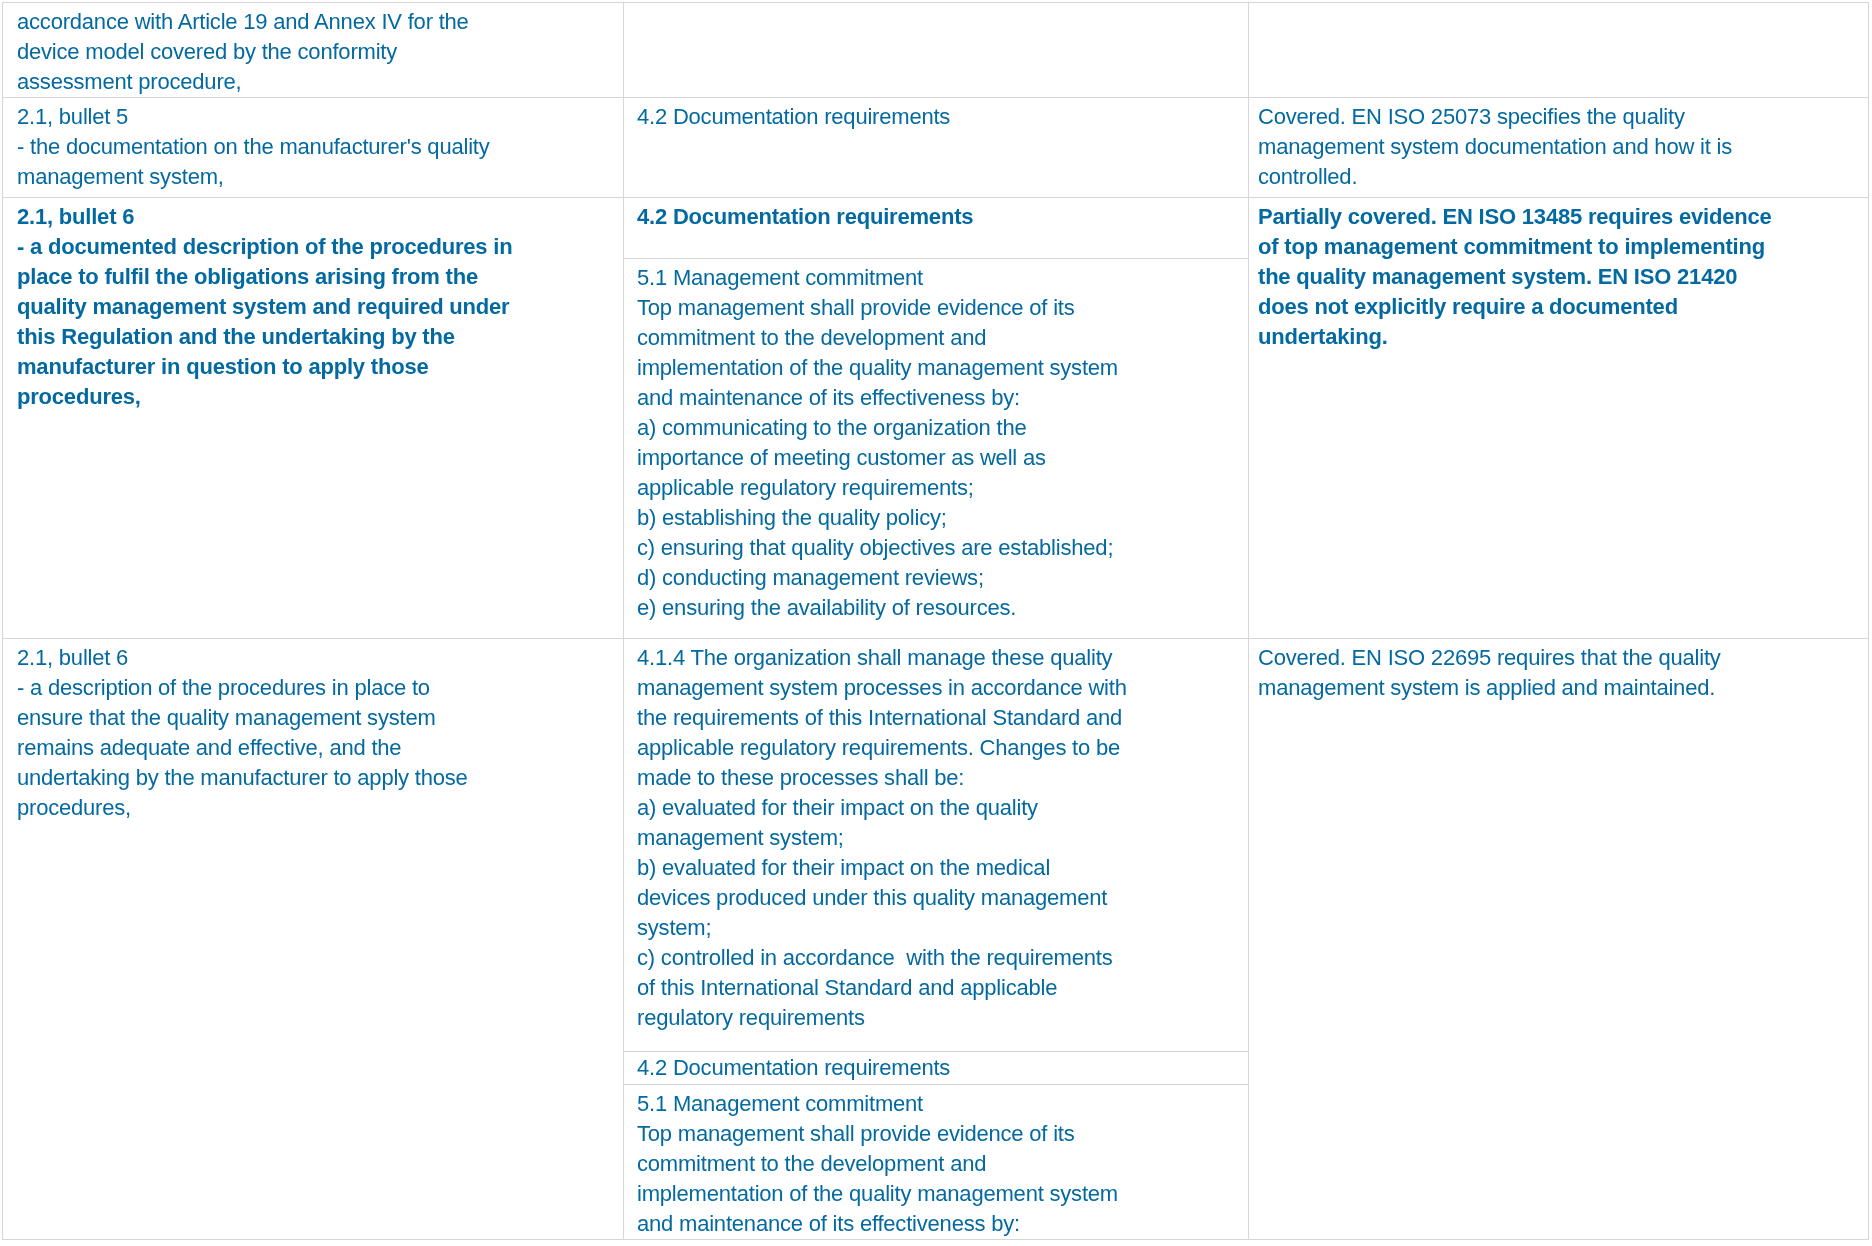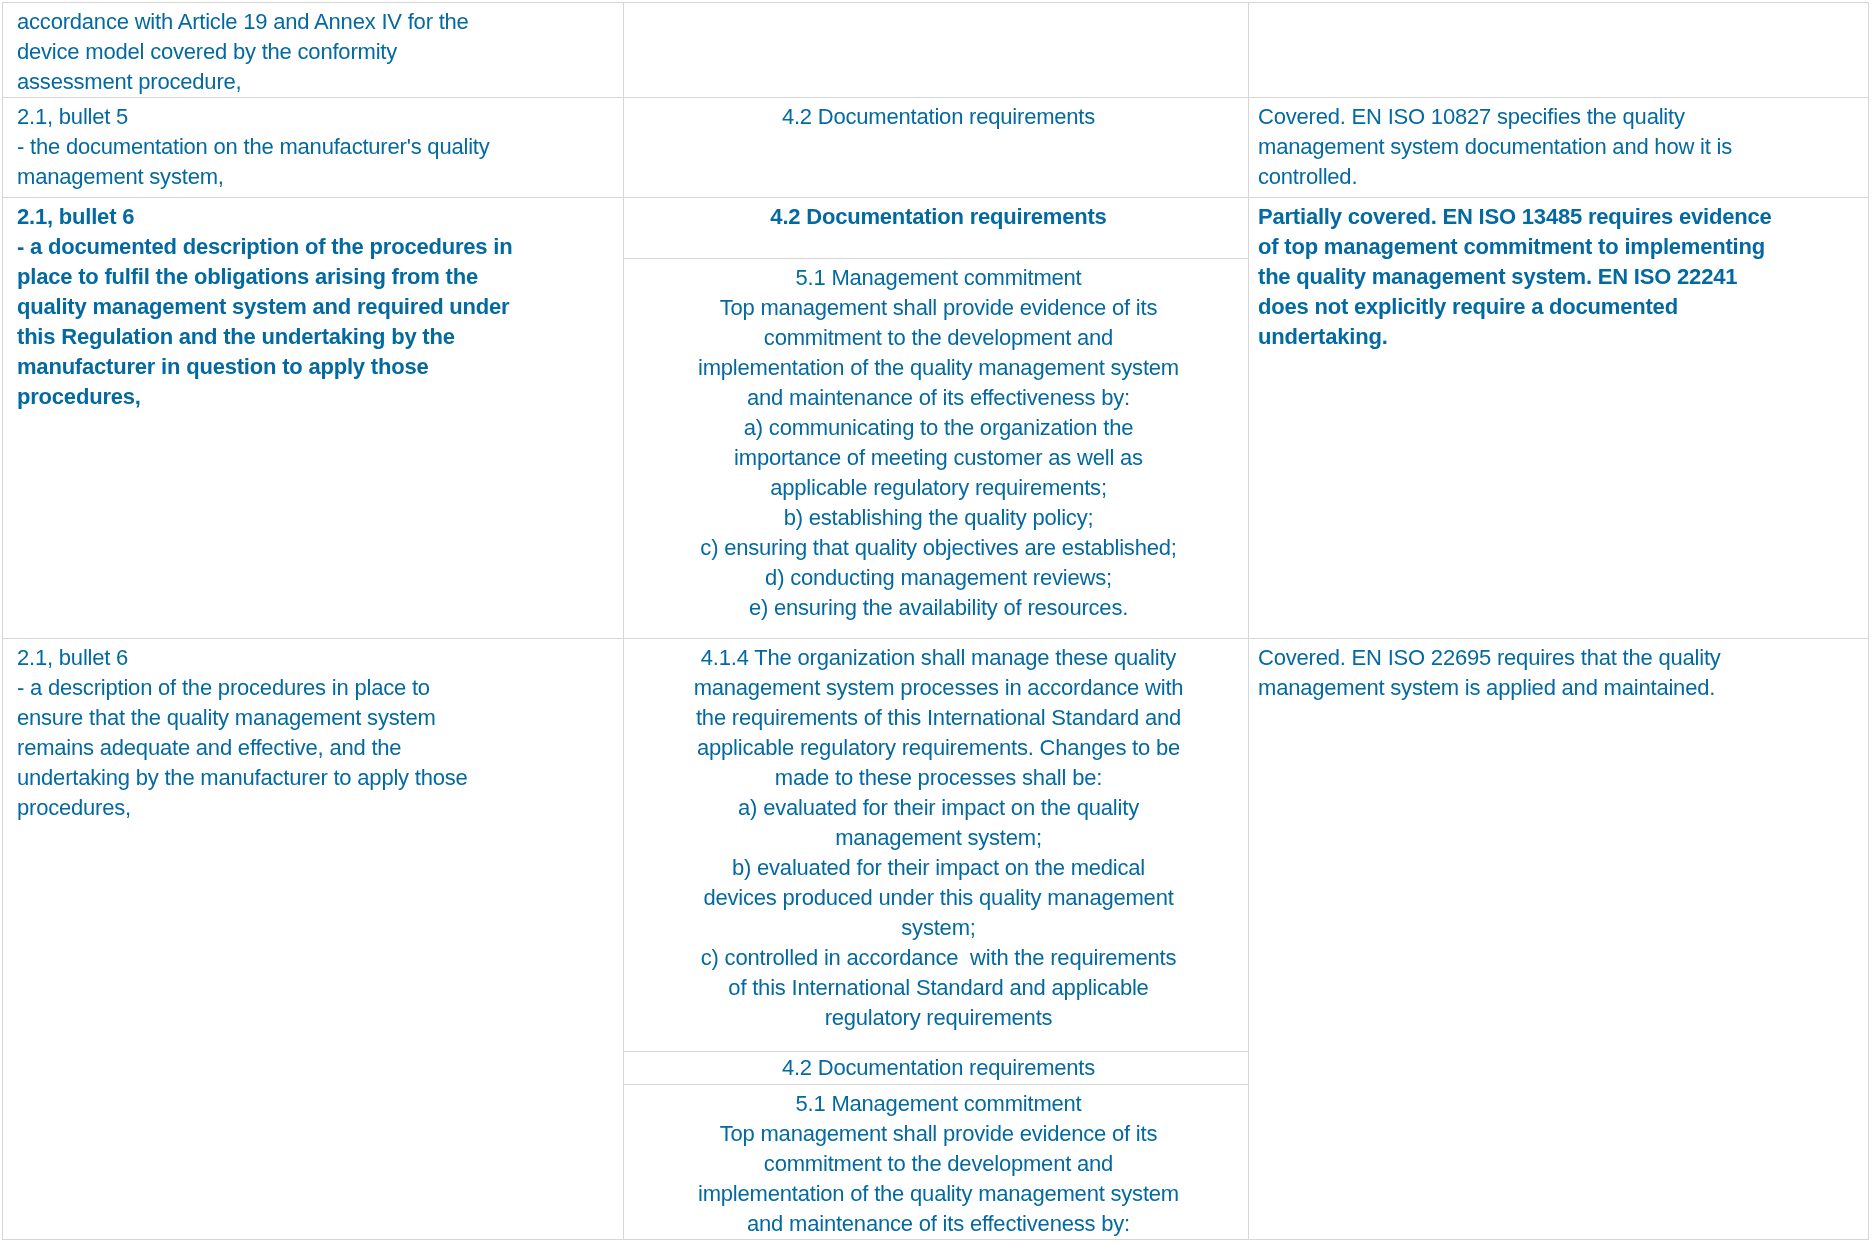--- a/index.html
+++ b/index.html
@@ -23,21 +23,21 @@
   td {
     border: 1.5px solid #d6d6d6;
     vertical-align: top;
     white-space: pre-wrap;
     font-size: 22px;
     line-height: 30px;
     letter-spacing: -0.2px;
     overflow: hidden;
   }
   td.c1 { padding: 4px 8px 0 14px; }
-  td.c2 { padding: 4px 8px 0 13px; text-align: center; }
+  td.c2 { padding: 4px 8px 0 13px; }
   td.c3 { padding: 4px 8px 0 9px; }
   tr.r1  { height: 94px; }
   tr.r2  { height: 100px; }
   tr.r3a { height: 61px; font-weight: bold; }
   tr.r3b { height: 380px; }
   tr.r4a { height: 413px; }
   tr.r4b { height: 33px; }
   tr.r4c { height: 154px; }
   tr.r4b td.c2 { padding-top: 1px; }
 </style>
@@ -57,36 +57,36 @@
 device model covered by the conformity
 assessment procedure,</td>
         <td class="c2"></td>
         <td class="c3"></td>
       </tr>
       <tr class="r2">
         <td class="c1">2.1, bullet 5
 - the documentation on the manufacturer's quality
 management system,</td>
         <td class="c2">4.2 Documentation requirements</td>
-        <td class="c3">Covered. EN ISO 10827 specifies the quality
+        <td class="c3">Covered. EN ISO 25073 specifies the quality
 management system documentation and how it is
 controlled.</td>
       </tr>
       <tr class="r3a">
         <td class="c1" rowspan="2">2.1, bullet 6
 - a documented description of the procedures in
 place to fulfil the obligations arising from the
 quality management system and required under
 this Regulation and the undertaking by the
 manufacturer in question to apply those
 procedures,</td>
         <td class="c2">4.2 Documentation requirements</td>
         <td class="c3" rowspan="2">Partially covered. EN ISO 13485 requires evidence
 of top management commitment to implementing
-the quality management system. EN ISO 22241
+the quality management system. EN ISO 21420
 does not explicitly require a documented
 undertaking.</td>
       </tr>
       <tr class="r3b">
         <td class="c2">5.1 Management commitment
 Top management shall provide evidence of its
 commitment to the development and
 implementation of the quality management system
 and maintenance of its effectiveness by:
 a) communicating to the organization the

